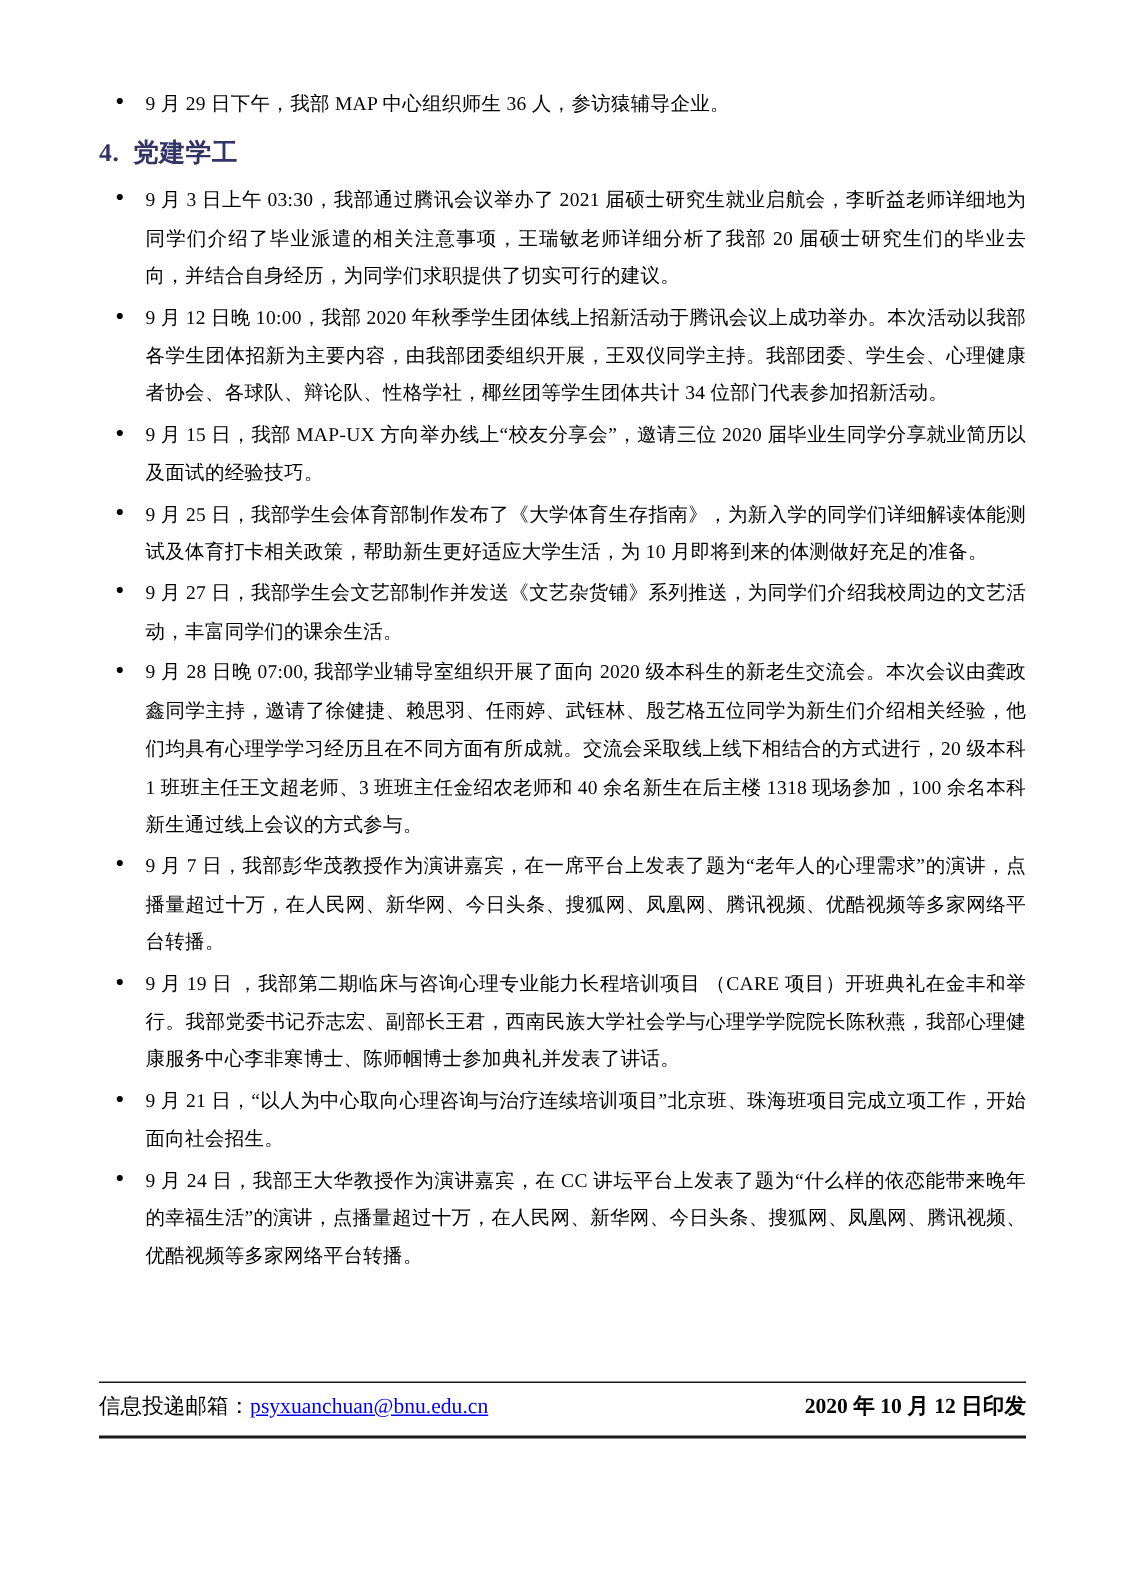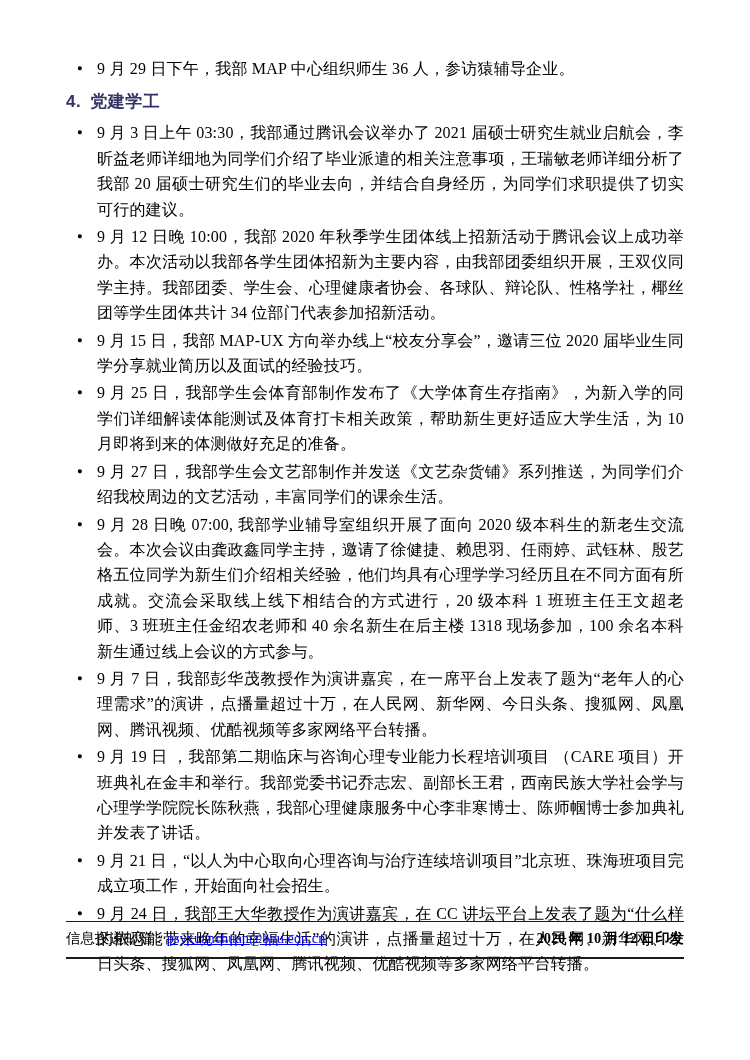--- a/index.html
+++ b/index.html
@@ -27,28 +27,28 @@
   .marker{
     flex:0 0 31px;
     box-sizing:border-box;
     padding-left:11px;
     font-size:9.5px;
     line-height:25.4px;
     color:#000;
   }
   .btext{
     flex:1 1 auto;
-    font-size:16px;
+    font-size:13px;
     line-height:25.4px;
     text-align:justify;
     letter-spacing:0.2px;
   }
   
   h2.section-heading{
-    font-family:Liberation Sans, sans-serif;
+    font-family:Liberation Serif, serif;
     font-size:17px;
     font-weight:bold;
     color:#333366;
     margin:9px 0 7px 0;
     letter-spacing:0.5px;
   }
   h2 .h-num{margin-right:9px;font-weight:bold;}
   
   .footer{
     position:absolute;

